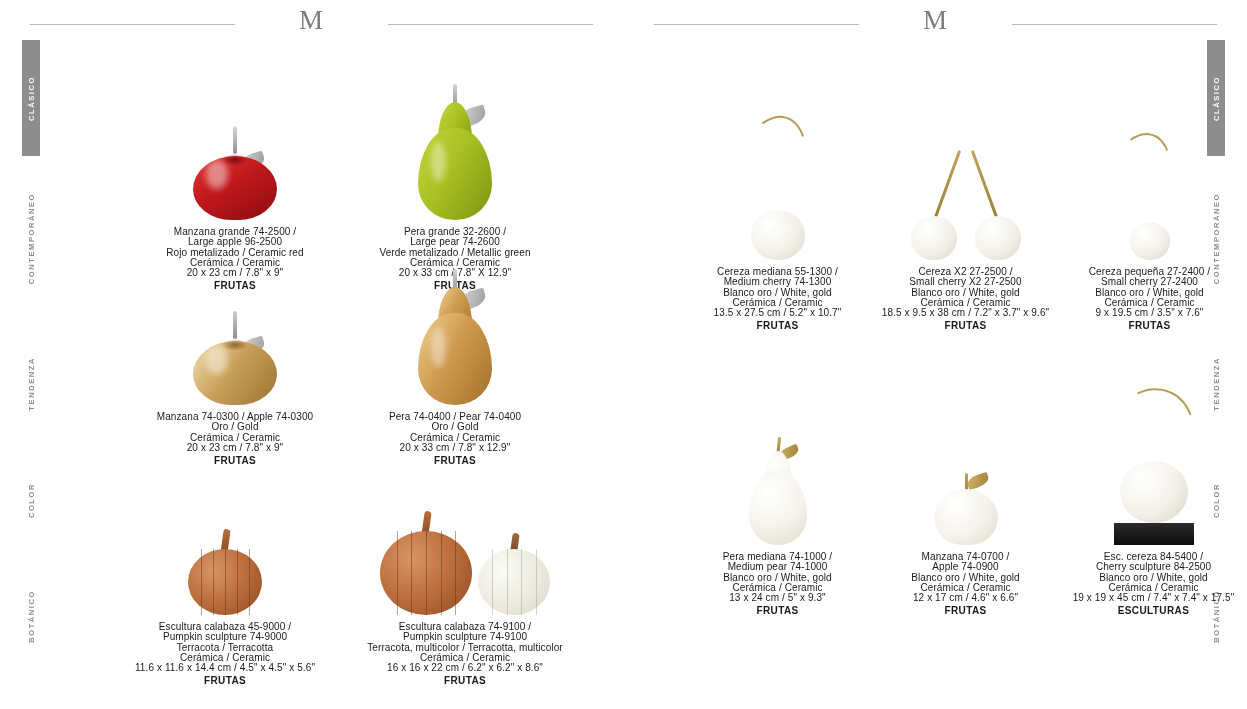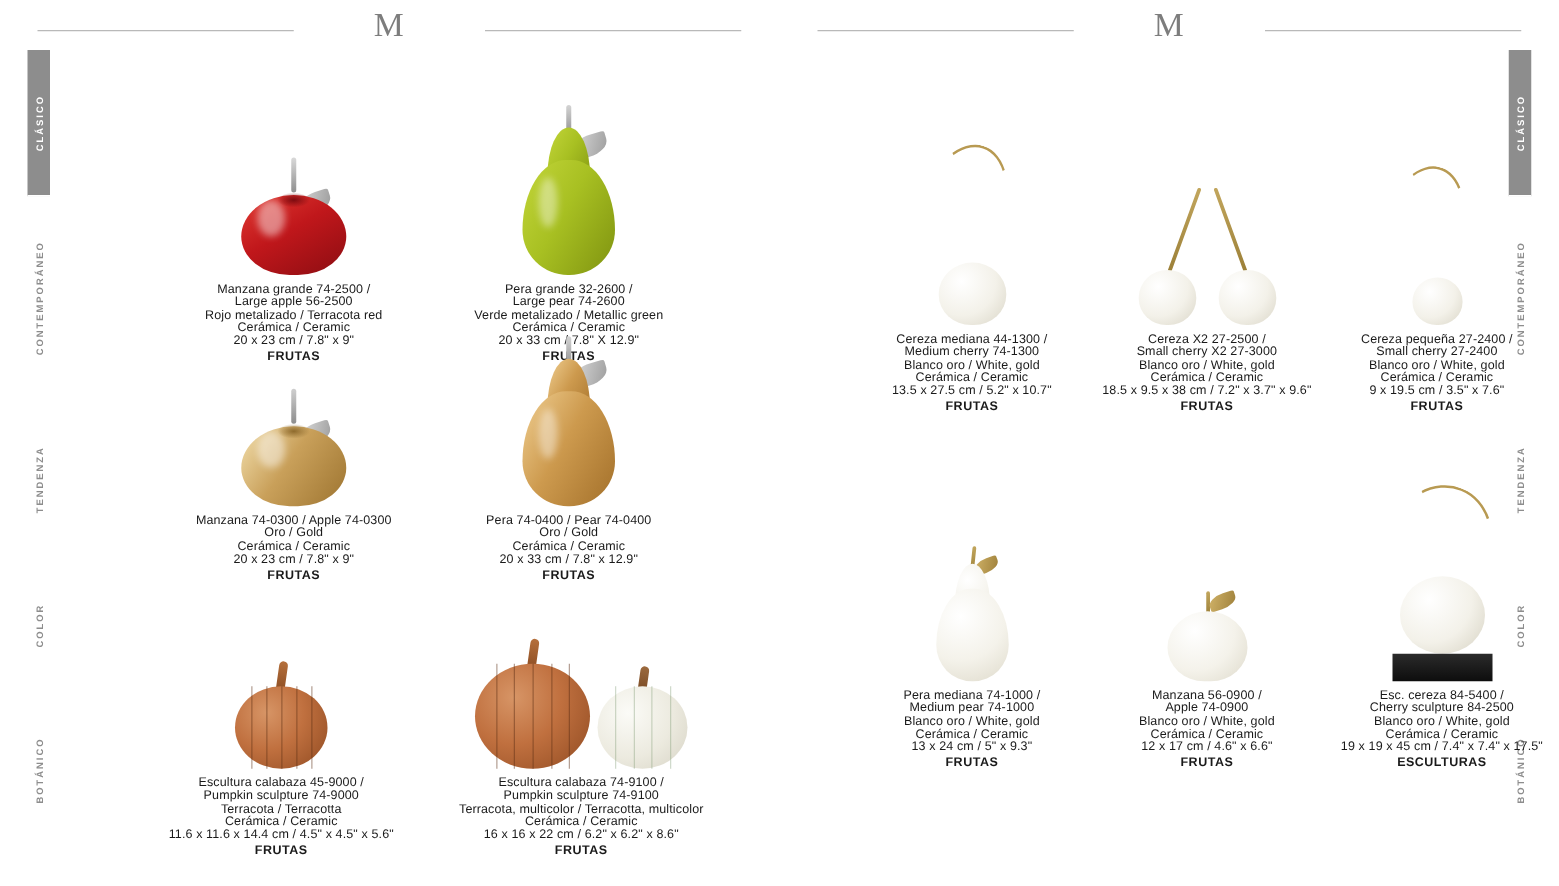--- a/index.html
+++ b/index.html
@@ -390,22 +390,22 @@
         <div class="art">
           <div class="apple red-apple obj">
             <div class="stem"></div>
             <div class="leaf"></div>
             <div class="body"></div>
             <div class="dimple"></div>
           </div>
         </div>
         <div class="caption">
           <div class="ln">Manzana grande 74-2500 /</div>
-          <div class="ln">Large apple 56-2500</div>
-          <div class="ln">Rojo metalizado / Terracota red</div>
+          <div class="ln">Large apple 96-2500</div>
+          <div class="ln">Rojo metalizado / Ceramic red</div>
           <div class="ln">Cerámica / Ceramic</div>
           <div class="ln">20 x 23 cm / 7.8" x 9"</div>
           <div class="cat">FRUTAS</div>
         </div>
       </div>
 
       <div class="cell" style="left:292px; top:10px; width:230px;">
         <div class="art" style="height:170px;">
           <div class="pear green-pear obj">
             <div class="stem"></div>
@@ -552,41 +552,41 @@
     <div class="grid">
 
       <div class="cell" style="left:18px; top:60px; width:175px;">
         <div class="art" style="height:160px;">
           <div class="cherry cherry-med obj">
             <div class="stemline"></div>
             <div class="ball"></div>
           </div>
         </div>
         <div class="caption">
-          <div class="ln">Cereza mediana 44-1300 /</div>
+          <div class="ln">Cereza mediana 55-1300 /</div>
           <div class="ln">Medium cherry 74-1300</div>
           <div class="ln">Blanco oro / White, gold</div>
           <div class="ln">Cerámica / Ceramic</div>
           <div class="ln">13.5 x 27.5 cm / 5.2" x 10.7"</div>
           <div class="cat">FRUTAS</div>
         </div>
       </div>
 
       <div class="cell" style="left:206px; top:60px; width:175px;">
         <div class="art" style="height:160px;">
           <div class="cherry-x2 obj">
             <div class="stem2 s1"></div>
             <div class="stem2 s2"></div>
             <div class="ball b1"></div>
             <div class="ball b2"></div>
           </div>
         </div>
         <div class="caption">
           <div class="ln">Cereza X2 27-2500 /</div>
-          <div class="ln">Small cherry X2 27-3000</div>
+          <div class="ln">Small cherry X2 27-2500</div>
           <div class="ln">Blanco oro / White, gold</div>
           <div class="ln">Cerámica / Ceramic</div>
           <div class="ln">18.5 x 9.5 x 38 cm / 7.2" x 3.7" x 9.6"</div>
           <div class="cat">FRUTAS</div>
         </div>
       </div>
 
       <div class="cell" style="left:390px; top:60px; width:175px;">
         <div class="art" style="height:160px;">
           <div class="cherry cherry-small obj">
@@ -625,21 +625,21 @@
 
       <div class="cell" style="left:206px; top:375px; width:175px;">
         <div class="art" style="height:130px;">
           <div class="wapple obj">
             <div class="stem"></div>
             <div class="leaf"></div>
             <div class="body"></div>
           </div>
         </div>
         <div class="caption">
-          <div class="ln">Manzana 56-0900 /</div>
+          <div class="ln">Manzana 74-0700 /</div>
           <div class="ln">Apple 74-0900</div>
           <div class="ln">Blanco oro / White, gold</div>
           <div class="ln">Cerámica / Ceramic</div>
           <div class="ln">12 x 17 cm / 4.6" x 6.6"</div>
           <div class="cat">FRUTAS</div>
         </div>
       </div>
 
       <div class="cell" style="left:394px; top:300px; width:175px;">
         <div class="art" style="height:205px;">

